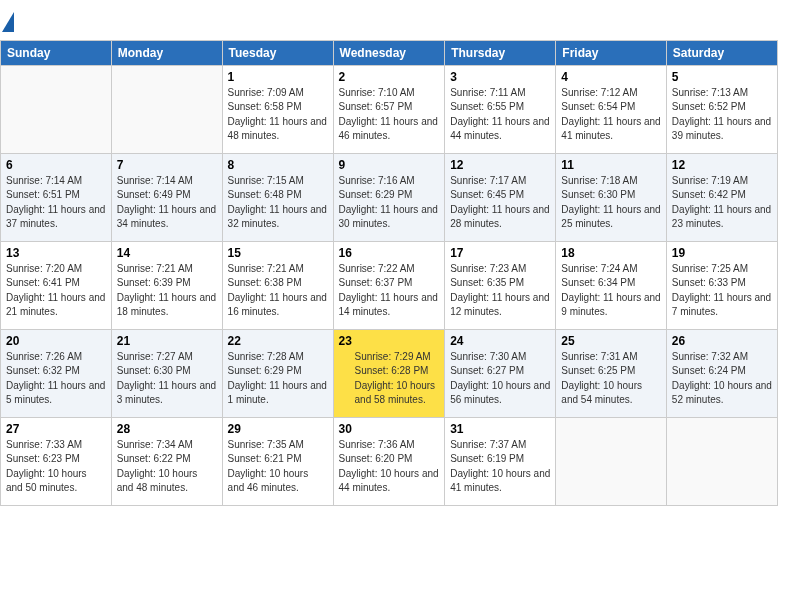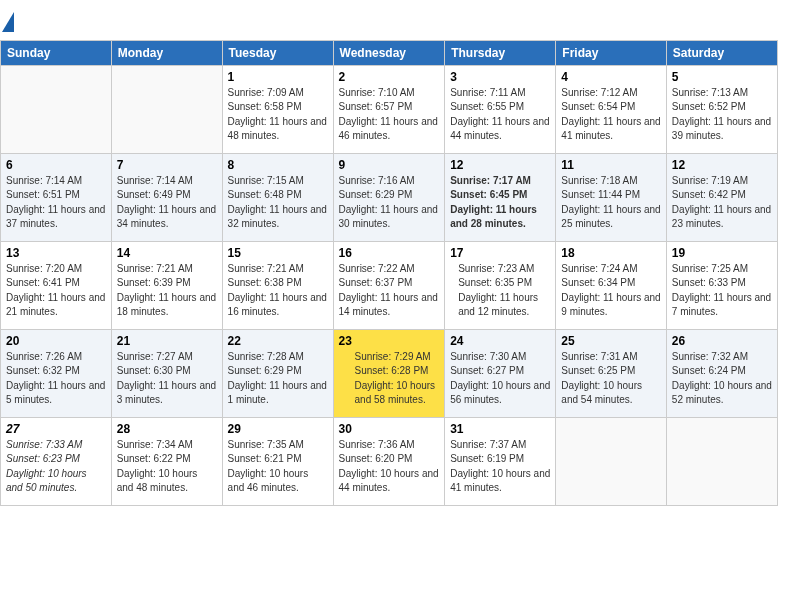--- a/index.html
+++ b/index.html
@@ -184,28 +184,28 @@
 Daylight: 11 hours and 32 minutes.</div>
           </td>
           <td style="background-color: rgb(240, 244, 249);">
             <span class="day-num">9</span>
             <div class="day-info" style="white-space: pre-line;">Sunrise: 7:16 AM
 Sunset: 6:29 PM
 Daylight: 11 hours and 30 minutes.</div>
           </td>
           <td style="background-color: rgb(240, 244, 249);">
             <span class="day-num">12</span>
-            <div class="day-info" style="white-space: pre-line; font-weight: bold;">Sunrise: 7:17 AM
+            <div class="day-info" style="white-space: pre-line;">Sunrise: 7:17 AM
 Sunset: 6:45 PM
 Daylight: 11 hours and 28 minutes.</div>
           </td>
           <td style="background-color: rgb(240, 244, 249);">
             <span class="day-num">11</span>
             <div class="day-info" style="white-space: pre-line;">Sunrise: 7:18 AM
-Sunset: 11:44 PM
+Sunset: 6:30 PM
 Daylight: 11 hours and 25 minutes.</div>
           </td>
           <td style="background-color: rgb(240, 244, 249);">
             <span class="day-num">12</span>
             <div class="day-info" style="white-space: pre-line;">Sunrise: 7:19 AM
 Sunset: 6:42 PM
 Daylight: 11 hours and 23 minutes.</div>
           </td>
         </tr>
         <tr>
@@ -228,21 +228,21 @@
 Daylight: 11 hours and 16 minutes.</div>
           </td>
           <td style="background-color: rgb(255, 255, 255);">
             <span class="day-num">16</span>
             <div class="day-info" style="white-space: pre-line;">Sunrise: 7:22 AM
 Sunset: 6:37 PM
 Daylight: 11 hours and 14 minutes.</div>
           </td>
           <td style="background-color: rgb(255, 255, 255);">
             <span class="day-num">17</span>
-            <div class="day-info" style="white-space: pre-line; margin-left: 8px;">Sunrise: 7:23 AM
+            <div class="day-info" style="white-space: pre-line;">Sunrise: 7:23 AM
 Sunset: 6:35 PM
 Daylight: 11 hours and 12 minutes.</div>
           </td>
           <td style="background-color: rgb(255, 255, 255);">
             <span class="day-num">18</span>
             <div class="day-info" style="white-space: pre-line;">Sunrise: 7:24 AM
 Sunset: 6:34 PM
 Daylight: 11 hours and 9 minutes.</div>
           </td>
           <td style="background-color: rgb(255, 255, 255);">
@@ -290,21 +290,21 @@
 Daylight: 10 hours and 54 minutes.</div>
           </td>
           <td style="background-color: rgb(240, 244, 249);">
             <span class="day-num">26</span>
             <div class="day-info" style="white-space: pre-line;">Sunrise: 7:32 AM
 Sunset: 6:24 PM
 Daylight: 10 hours and 52 minutes.</div>
           </td>
         </tr>
         <tr>
-          <td style="background-color: rgb(255, 255, 255); font-style: italic;">
+          <td style="background-color: rgb(255, 255, 255);">
             <span class="day-num">27</span>
             <div class="day-info" style="white-space: pre-line;">Sunrise: 7:33 AM
 Sunset: 6:23 PM
 Daylight: 10 hours and 50 minutes.</div>
           </td>
           <td style="background-color: rgb(255, 255, 255);">
             <span class="day-num">28</span>
             <div class="day-info" style="white-space: pre-line;">Sunrise: 7:34 AM
 Sunset: 6:22 PM
 Daylight: 10 hours and 48 minutes.</div>

